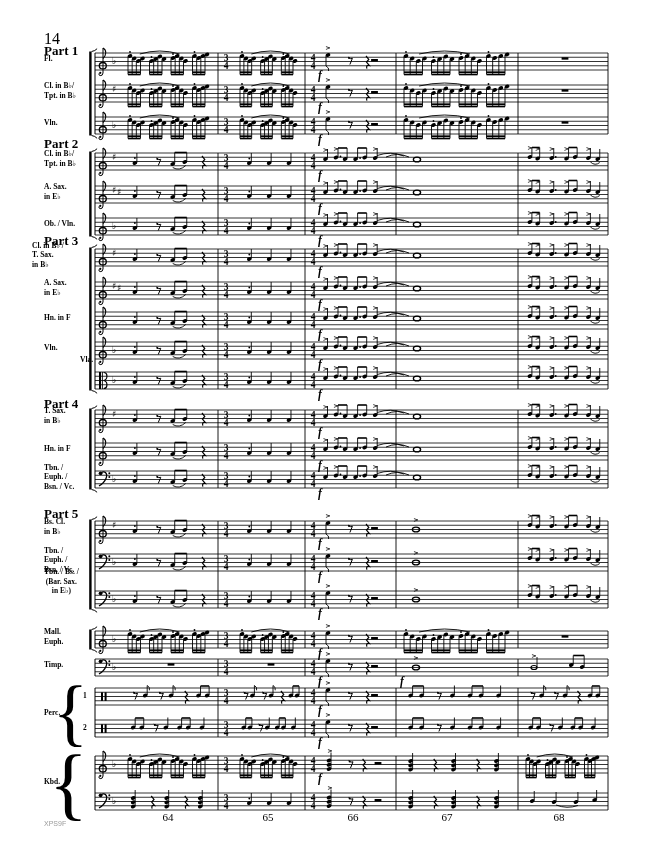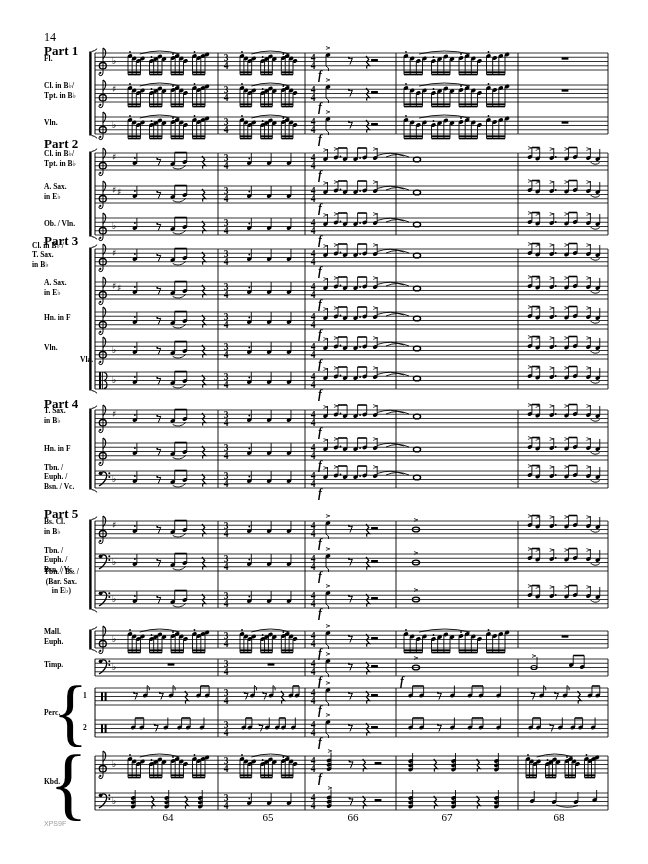--- a/index.html
+++ b/index.html
@@ -3,21 +3,21 @@
 <meta charset="utf-8">
 <style>
   html,body{margin:0;padding:0;background:#e8e8e8;}
   #page{position:relative;width:648px;height:864px;background:#ffffff;overflow:hidden;
         font-family:"Liberation Serif","DejaVu Serif",serif;color:#000;}
   .hdr{position:absolute;left:44px;font-weight:bold;font-size:13px;line-height:13px;white-space:nowrap;}
   .lbl{position:absolute;left:44px;font-weight:bold;font-size:7.5px;line-height:9.5px;white-space:pre-line;}
   .gl{position:absolute;left:44px;font-weight:bold;font-size:7.5px;}
   .snum{position:absolute;left:83px;font-weight:bold;font-size:7.5px;}
   .mnum{position:absolute;font-size:11px;transform:translateX(-50%);}
-  #page-number{position:absolute;left:44px;top:30px;font-size:12px;}
+  #page-number{position:absolute;left:44px;top:30px;font-size:16px;}
   #footer-code{position:absolute;left:44px;top:820px;font-size:7px;color:#9a9a9a;
                font-family:"Liberation Sans","DejaVu Sans",sans-serif;}
   svg{position:absolute;left:0;top:0;}
 </style>
 </head>
 <body>
 
 <div id="page">
   <div id="page-number">14</div>
   <div id="score-layer">

